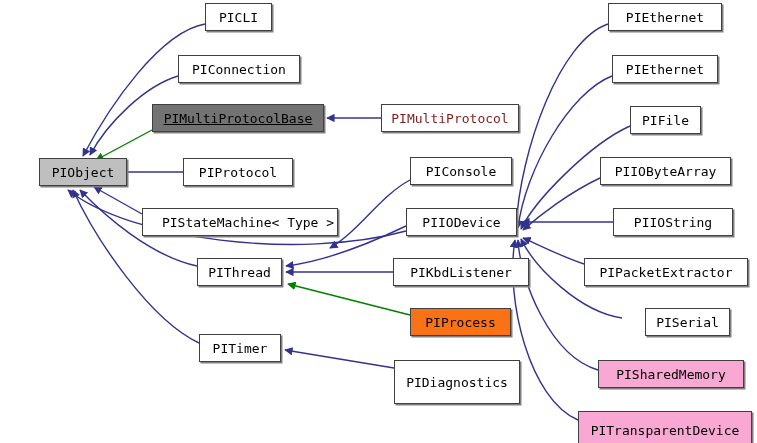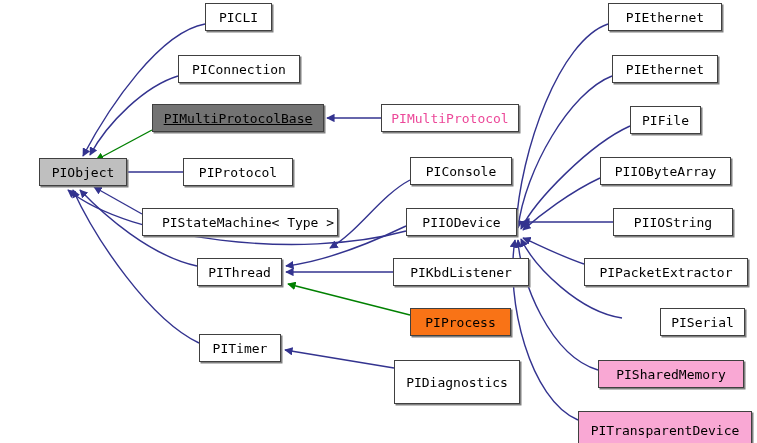--- a/index.html
+++ b/index.html
@@ -107,21 +107,21 @@
       <div class="node-box" style="left: 142px; top: 208px; width: 196px; height: 28px; border-color: rgb(64, 64, 64); background: rgb(255, 255, 255); padding-left: 16px;">
         <span class="node-label" style="color: rgb(0, 0, 0);">PIStateMachine&lt; Type &gt;</span>
       </div>
       <div class="node-box" style="left: 197px; top: 258px; width: 85px; height: 28px; border-color: rgb(64, 64, 64); background: rgb(255, 255, 255);">
         <span class="node-label" style="color: rgb(0, 0, 0);">PIThread</span>
       </div>
       <div class="node-box" style="left: 199px; top: 334px; width: 82px; height: 28px; border-color: rgb(64, 64, 64); background: rgb(255, 255, 255);">
         <span class="node-label" style="color: rgb(0, 0, 0);">PITimer</span>
       </div>
       <div class="node-box" style="left: 381px; top: 104px; width: 138px; height: 28px; border-color: rgb(64, 64, 64); background: rgb(255, 255, 255);">
-        <span class="node-label" style="color: #ec4899;">PIMultiProtocol</span>
+        <span class="node-label" style="color: #7f1d1d;">PIMultiProtocol</span>
       </div>
       <div class="node-box" style="left: 410px; top: 157px; width: 102px; height: 28px; border-color: rgb(64, 64, 64); background: rgb(255, 255, 255);">
         <span class="node-label" style="color: rgb(0, 0, 0);">PIConsole</span>
       </div>
       <div class="node-box" style="left: 406px; top: 208px; width: 111px; height: 28px; border-color: rgb(64, 64, 64); background: rgb(255, 255, 255);">
         <span class="node-label" style="color: rgb(0, 0, 0);">PIIODevice</span>
       </div>
       <div class="node-box" style="left: 393px; top: 258px; width: 136px; height: 28px; border-color: rgb(64, 64, 64); background: rgb(255, 255, 255);">
         <span class="node-label" style="color: rgb(0, 0, 0);">PIKbdListener</span>
       </div>
@@ -142,21 +142,21 @@
       </div>
       <div class="node-box" style="left: 600px; top: 157px; width: 131px; height: 28px; border-color: rgb(64, 64, 64); background: rgb(255, 255, 255);">
         <span class="node-label" style="color: rgb(0, 0, 0);">PIIOByteArray</span>
       </div>
       <div class="node-box" style="left: 613px; top: 208px; width: 120px; height: 28px; border-color: rgb(64, 64, 64); background: rgb(255, 255, 255);">
         <span class="node-label" style="color: rgb(0, 0, 0);">PIIOString</span>
       </div>
       <div class="node-box" style="left: 584px; top: 258px; width: 164px; height: 28px; border-color: rgb(64, 64, 64); background: rgb(255, 255, 255);">
         <span class="node-label" style="color: rgb(0, 0, 0);">PIPacketExtractor</span>
       </div>
-      <div class="node-box" style="left: 660px; top: 308px; width: 85px; height: 28px; border-color: rgb(64, 64, 64); background: rgb(255, 255, 255);">
+      <div class="node-box" style="left: 645px; top: 308px; width: 85px; height: 28px; border-color: rgb(64, 64, 64); background: rgb(255, 255, 255);">
         <span class="node-label" style="color: rgb(0, 0, 0);">PISerial</span>
       </div>
       <div class="node-box" style="left: 598px; top: 360px; width: 146px; height: 28px; border-color: rgb(64, 64, 64); background: #f9a8d4;">
         <span class="node-label" style="color: rgb(0, 0, 0);">PISharedMemory</span>
       </div>
       <div class="node-box" style="left: 578px; top: 411px; width: 174px; height: 39px; border-color: rgb(64, 64, 64); background: #f9a8d4; justify-content: center;">
         <span class="node-label" style="color: rgb(0, 0, 0);">PITransparentDevice</span>
       </div>
     </div>
 

